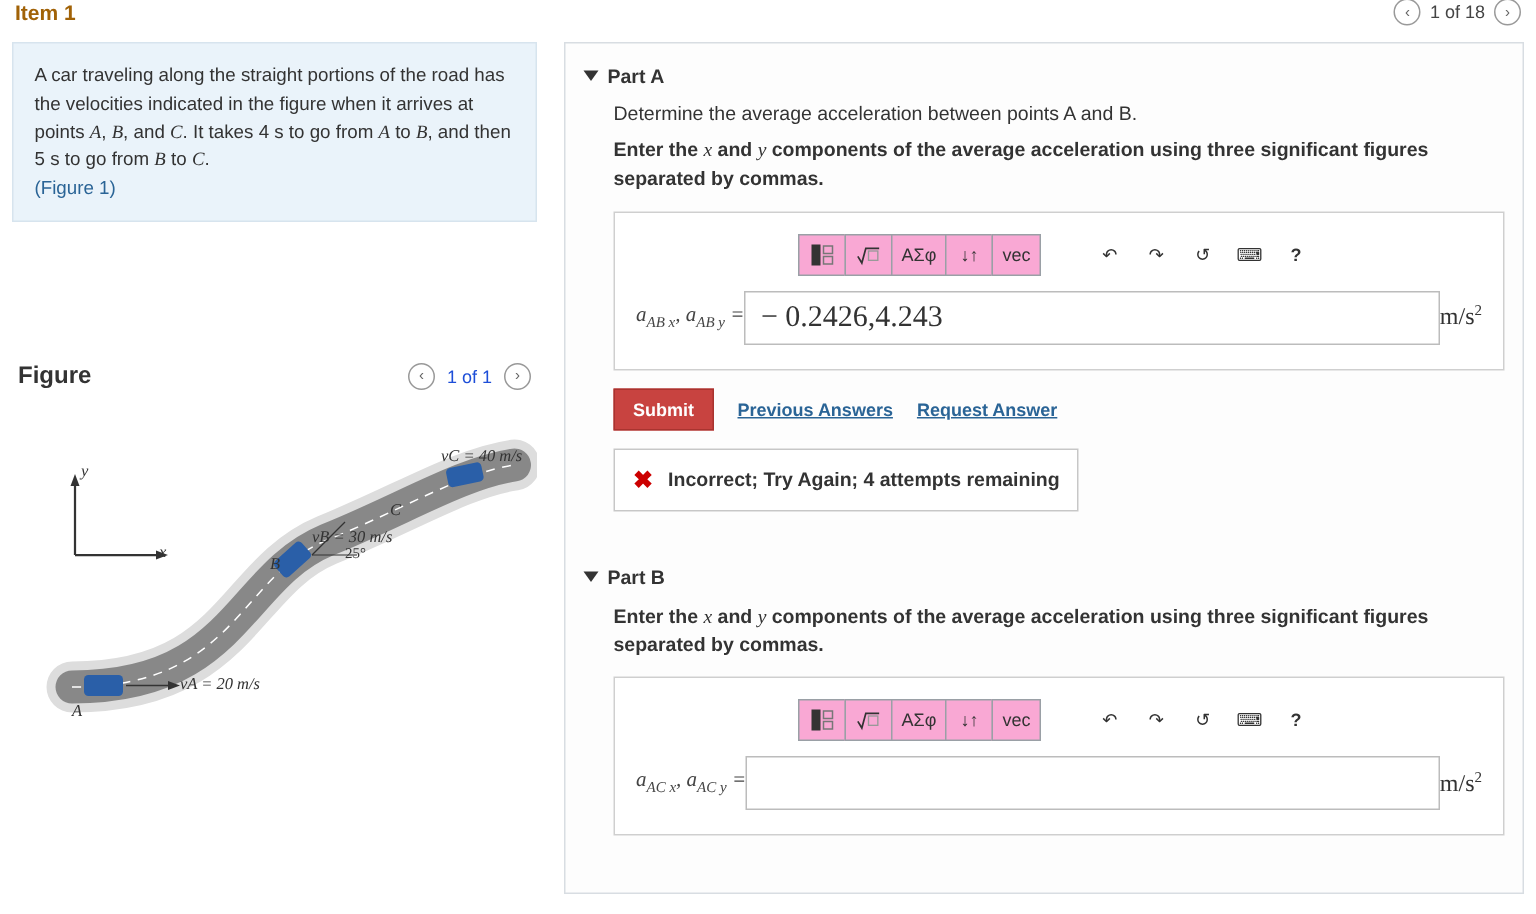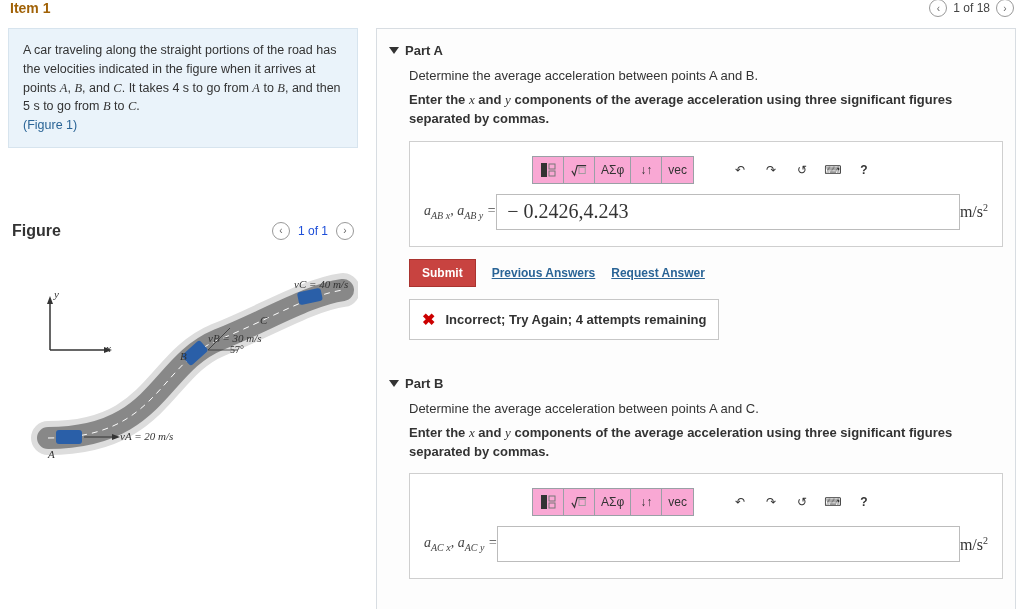--- a/index.html
+++ b/index.html
@@ -35,21 +35,21 @@
   .stem {
     background: #eaf3fa;
     border: 1px solid #d7e4ee;
     padding: 12px 14px;
     font-size: 12.5px;
     line-height: 1.5;
     color: #333;
   }
   .stem .mathi { font-style: italic; font-family: "Georgia", serif; }
   .figure-link { color: #2a6496; cursor: pointer; }
-  .figure-section { margin-top: 68px; }
+  .figure-section { margin-top: 88px; }
   .figure-hdr {
     display: flex; align-items: center; justify-content: space-between;
     padding: 6px 4px;
   }
   .figure-title { font-size: 16px; font-weight: 700; }
   .figure-nav { display: flex; align-items: center; gap: 8px; }
   .figure-page { font-size: 12px; color: #1d4ed8; }
   .figure-body {
     margin-top: 24px;
     height: 190px;
@@ -179,21 +179,21 @@
             <line x1="200" y1="80" x2="222" y2="58" stroke="#333" stroke-width="0.8"></line>
           </svg>
           <span style="position:absolute;left:46px;top:18px">y</span>
           <span style="position:absolute;left:98px;top:72px">x</span>
           <span style="position:absolute;left:40px;top:178px">A</span>
           <span style="position:absolute;left:172px;top:80px">B</span>
           <span style="position:absolute;left:252px;top:44px">C</span>
           <span style="position:absolute;left:112px;top:160px;font-style:italic">vA = 20 m/s</span>
           <span style="position:absolute;left:200px;top:62px;font-style:italic">vB = 30 m/s</span>
           <span style="position:absolute;left:286px;top:8px;font-style:italic">vC = 40 m/s</span>
-          <span style="position:absolute;left:222px;top:74px;font-style:normal;font-size:10px">57°</span>
+          <span style="position:absolute;left:222px;top:74px;font-style:normal;font-size:10px">25°</span>
         </div>
       </div>
     </div>
   </div>
 
   <div class="right-col">
 
     <div class="part-header">
       <div class="disclose"></div>
       <div class="part-title">Part A</div>
@@ -250,23 +250,20 @@
         <span class="x">✖</span>
         <span>Incorrect; Try Again; 4 attempts remaining</span>
       </div>
     </div>
 
     <div class="part-header" style="margin-top:14px">
       <div class="disclose"></div>
       <div class="part-title">Part B</div>
     </div>
     <div class="part-body">
-      <div class="question-line">
-        <span>Determine the average acceleration between points A and C.</span>
-      </div>
       <div class="instruction">
         <span>Enter the </span><span class="mathi">x</span><span> and </span><span class="mathi">y</span><span> components of the average acceleration using three significant figures separated by commas.</span>
       </div>
 
       <div class="answer-panel">
         <div class="toolbar">
           <span class="tool">
             <svg viewBox="0 0 16 16">
                 <rect x="1" y="1" width="6" height="14" fill="#333"></rect>
                 <rect x="9" y="2" width="6" height="5" fill="none" stroke="#777"></rect>

